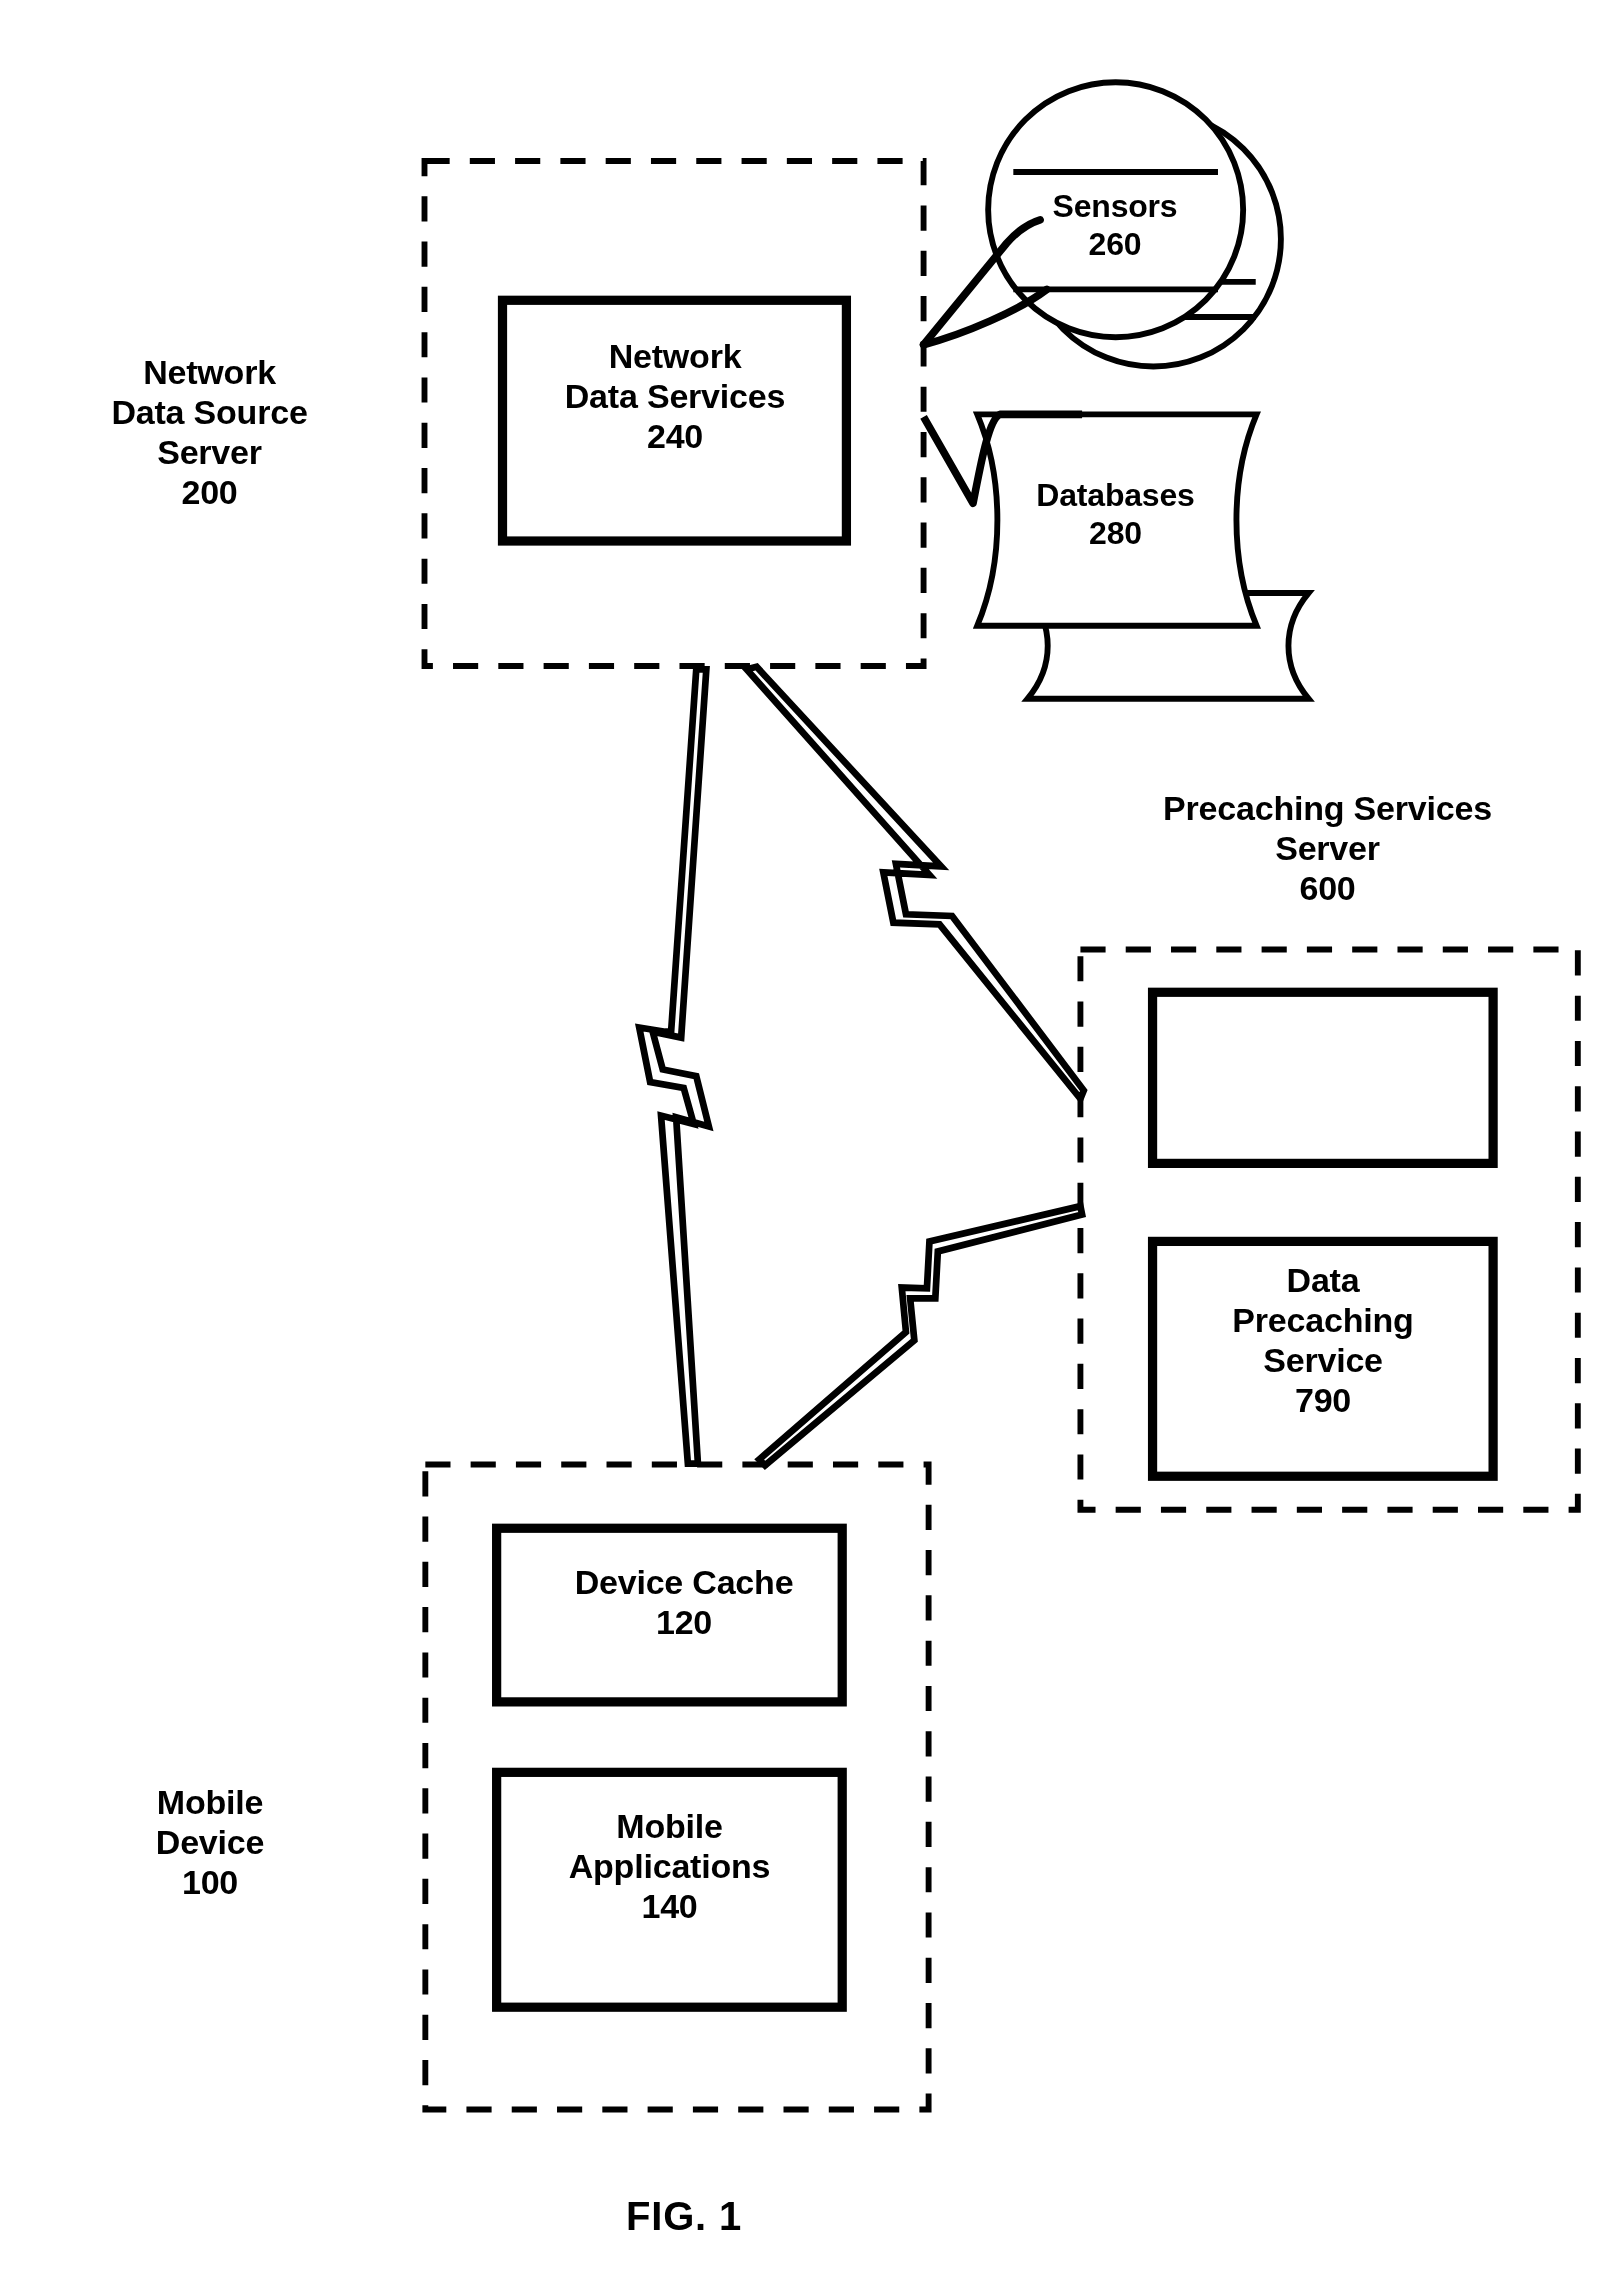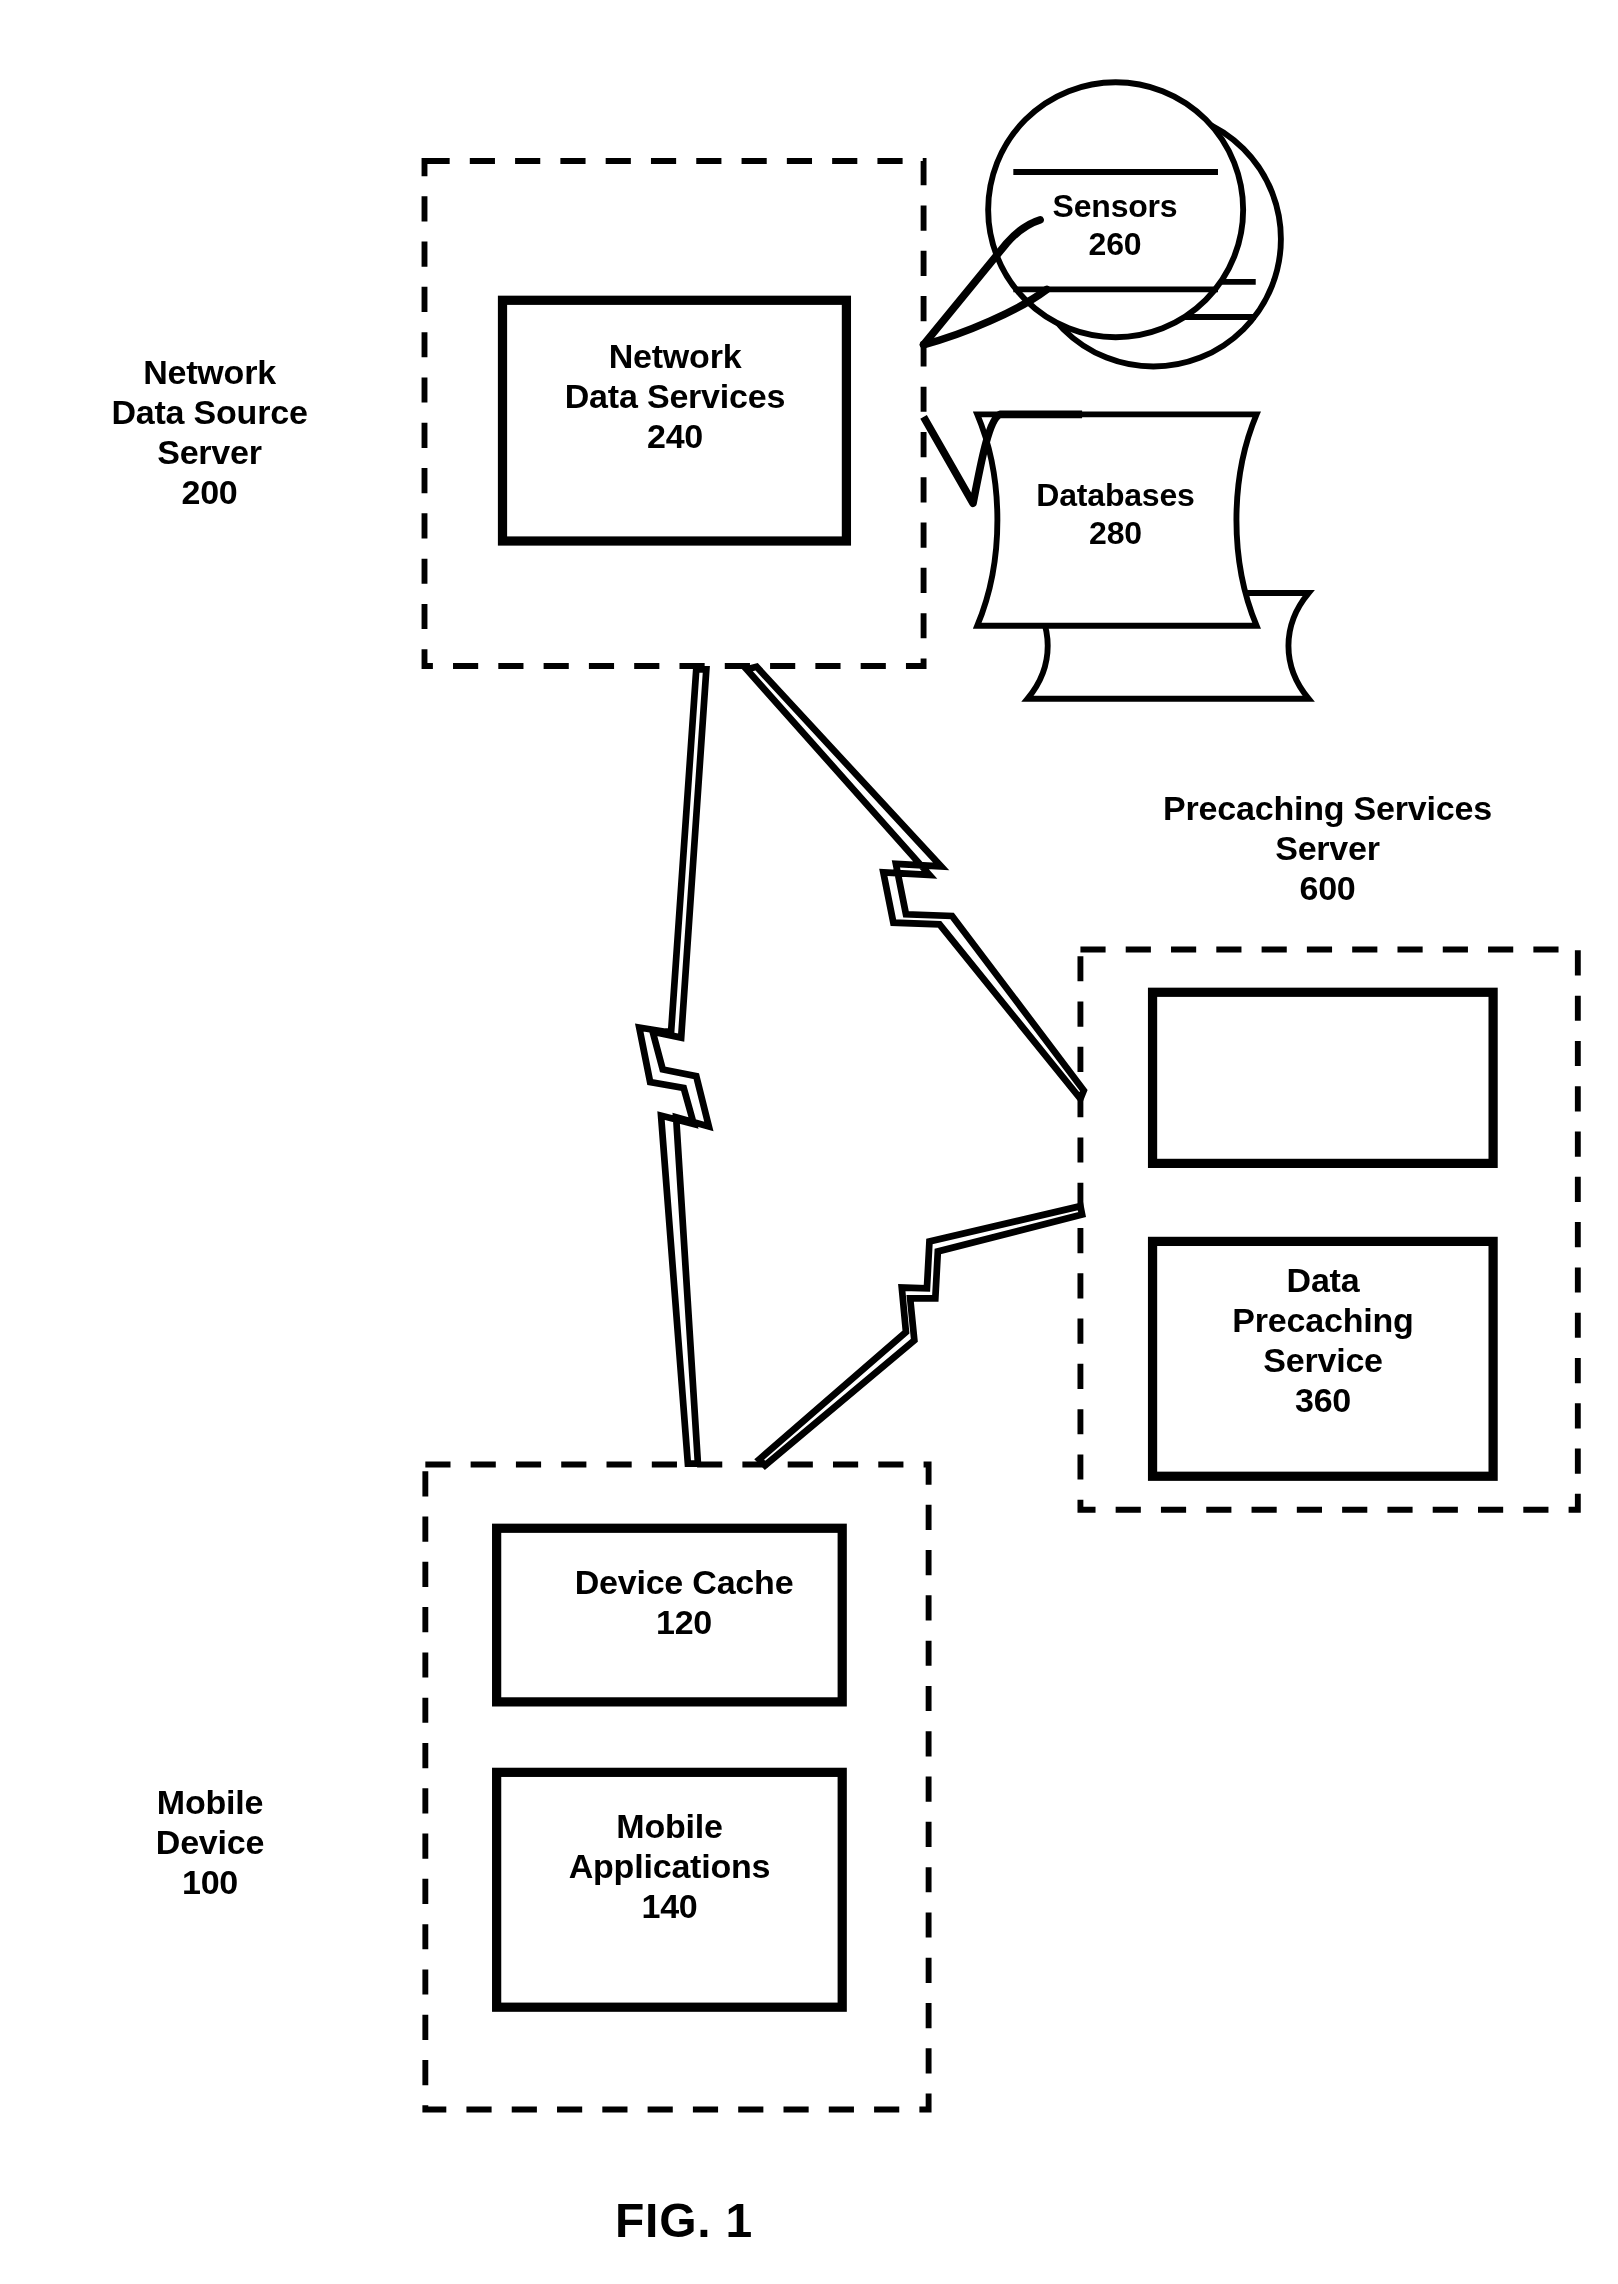--- a/index.html
+++ b/index.html
@@ -28,21 +28,21 @@
     font-weight: bold;
     color: #000000;
     text-align: center;
     line-height: 1.18;
     white-space: pre-line;
     letter-spacing: -0.2px;
   }
   .t-label { font-size: 34px; }
   .t-box   { font-size: 34px; }
   .t-icon  { font-size: 32px; margin-top: 24px; }
-  .t-fig   { font-size: 48px; letter-spacing: 0.8px; }
+  .t-fig   { font-size: 40px; letter-spacing: 0.8px; }
 </style>
 </head>
 <body>
 
 <div id="figure-root">
 
   <svg class="layer" viewBox="0 0 1930 2723">
 
     <rect x="506" y="192" width="595" height="602" fill="none" stroke="#000" stroke-width="7" stroke-dasharray="30 24" stroke-linecap="butt"></rect>
 
@@ -144,21 +144,21 @@
 100</div>
 
   <div class="txt t-box" style="left:507px; top:336px; width:336px;">Network
 Data Services
 240</div>
 
 
   <div class="txt t-box" style="left:1157px; top:1260px; width:332px;">Data
 Precaching
 Service
-360</div>
+790</div>
 
   <div class="txt t-box" style="left:501px; top:1562px; width:366px;">Device Cache
 120</div>
 
   <div class="txt t-box" style="left:501px; top:1806px; width:337px;">Mobile
 Applications
 140</div>
 
   <div class="txt t-icon" style="left:1002px; top:164px; width:226px;">Sensors
 260</div>

